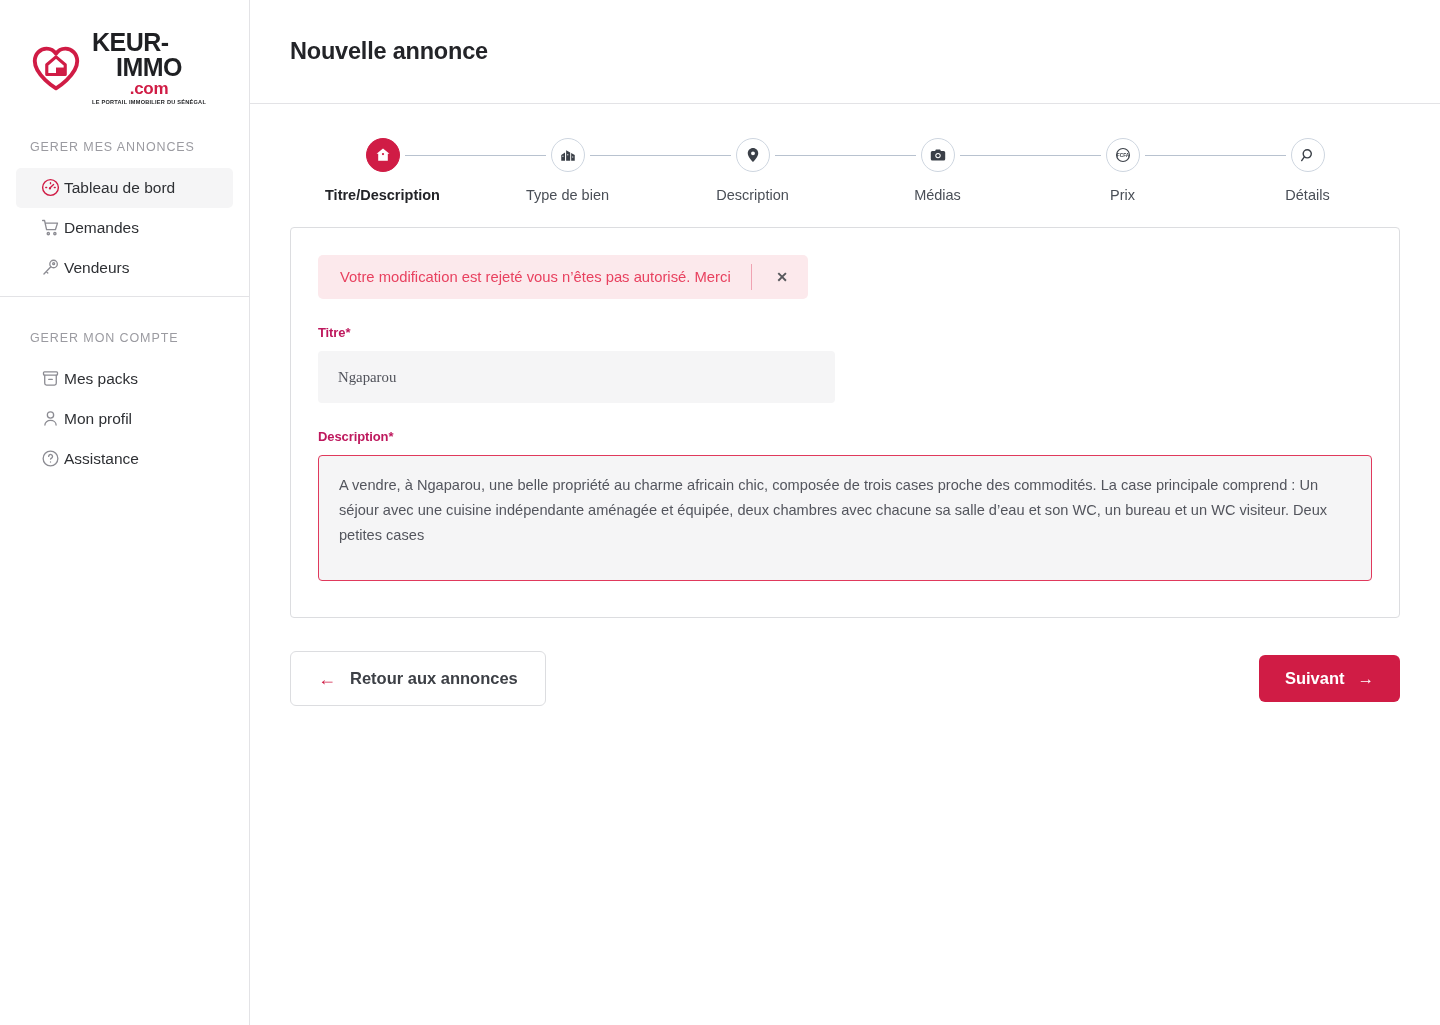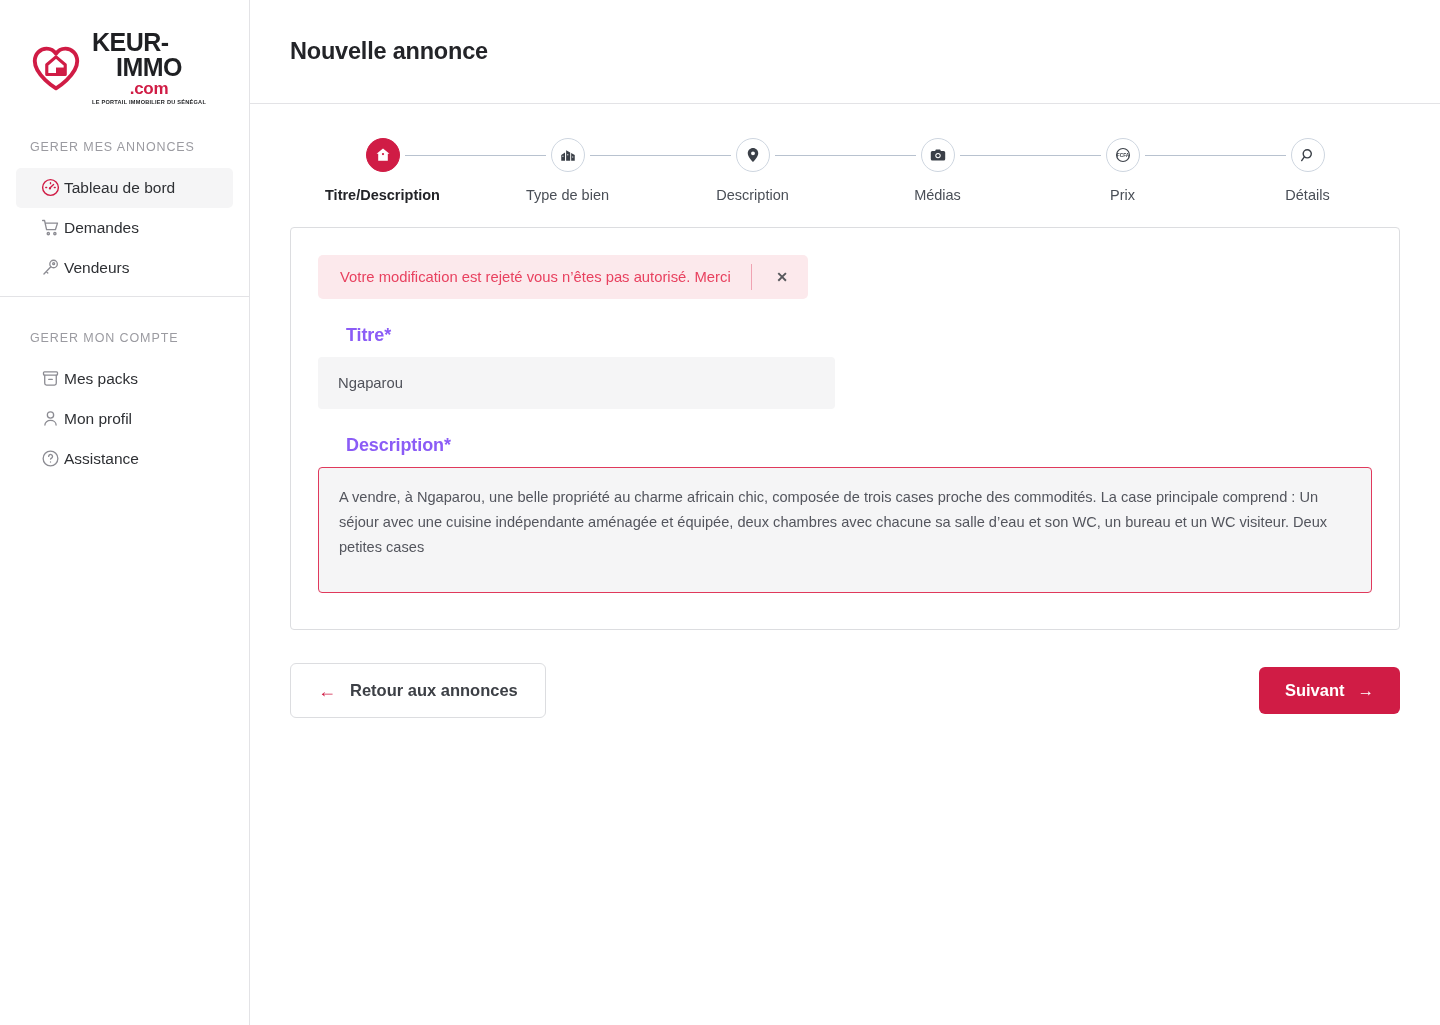--- a/index.html
+++ b/index.html
@@ -102,28 +102,28 @@
   }
   .alert-text { color: #e8415f; font-size: 14.8px; }
   .alert-sep { width: 1px; height: 26px; background: #f0a3b2; margin: 0 16px 0 auto; }
   .alert-close {
     color: #57585c; font-size: 14px; font-weight: 700; cursor: pointer;
     padding: 0 8px; line-height: 1;
   }
 
   .field { margin-top: 26px; }
   .field-label {
-    display: block; font-size: 18px; color: #8b5cf6; font-weight: 700;
-    margin-bottom: 11px; letter-spacing: -0.1px; margin-left: 28px;
+    display: block; font-size: 13px; color: #be185d; font-weight: 700;
+    margin-bottom: 11px; letter-spacing: -0.1px;
   }
   .text-input {
     width: 517px; height: 52px;
     background: #f5f5f6; border: none; border-radius: 4px;
     padding: 0 20px; font-size: 14.8px; color: #50525a;
-    font-family: Liberation Sans, sans-serif;
+    font-family: Liberation Serif, serif;
   }
   .textarea {
     width: 100%; height: 126px;
     background: #f5f5f6; border: 1px solid #e0395c; border-radius: 4px;
     padding: 17px 20px; font-size: 14.6px; color: #53555d; line-height: 25px;
     font-family: "Liberation Sans", sans-serif; resize: none; overflow: hidden;
   }
 
   
   .actions {

